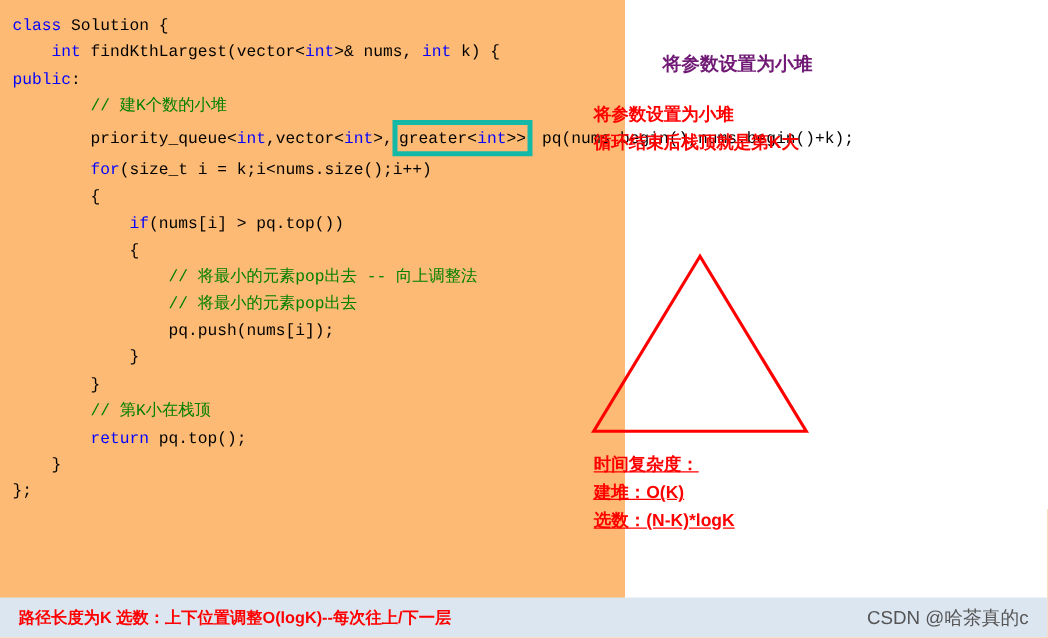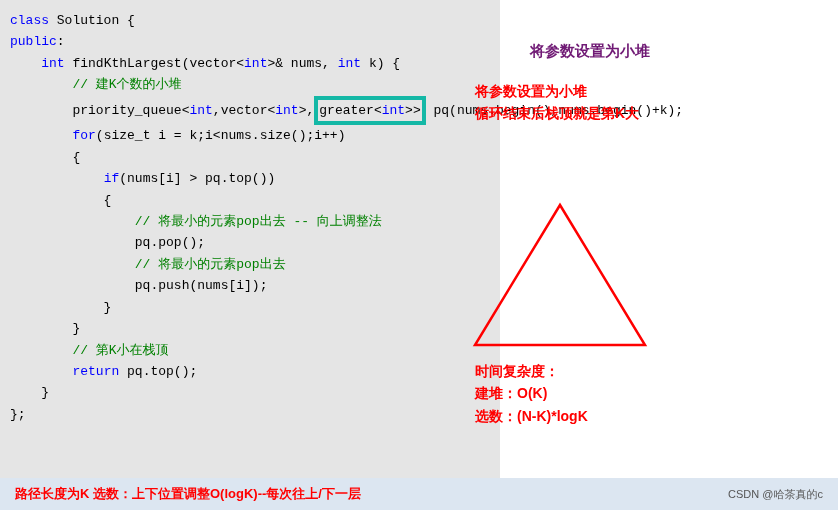--- a/index.html
+++ b/index.html
@@ -10,21 +10,21 @@
       font-family: 'Courier New', Courier, monospace;
       overflow: hidden;
       position: relative;
     }
 
     .code-area {
       position: absolute;
       left: 0; top: 0;
       width: 500px;
       height: 498px;
-      background: #e5e5e5;
+      background: #fdba74;
       padding: 10px 10px 10px 10px;
       font-size: 13px;
       line-height: 1.6;
     }
 
     
     .kw { color: #0000ff; font-weight: normal; }
     .cm { color: #008000; }
     .plain { color: #000000; }
     .highlight-box {
@@ -82,50 +82,49 @@
     .bottom-text {
       color: #ff0000;
       font-family: Arial, sans-serif;
       font-size: 13px;
       font-weight: bold;
     }
 
     .bottom-credit {
       color: #555555;
       font-family: Arial, sans-serif;
-      font-size: 11px;
+      font-size: 15px;
     }
   </style>
 </head>
 <body>
 
 <div class="code-area">
 
   <div class="code-line"><span class="kw">class</span><span class="plain"> Solution {</span></div>
 
+  <div class="code-line"><span class="plain">    </span><span class="kw">int</span><span class="plain"> findKthLargest(vector&lt;</span><span class="kw">int</span><span class="plain">&gt;&amp; nums, </span><span class="kw">int</span><span class="plain"> k) {</span></div>
+
   <div class="code-line"><span class="kw">public</span><span class="plain">:</span></div>
-
-  <div class="code-line"><span class="plain">    </span><span class="kw">int</span><span class="plain"> findKthLargest(vector&lt;</span><span class="kw">int</span><span class="plain">&gt;&amp; nums, </span><span class="kw">int</span><span class="plain"> k) {</span></div>
 
   <div class="code-line"><span class="cm">        // 建K个数的小堆</span></div>
 
   <div class="code-line"><span class="plain">        priority_queue&lt;</span><span class="kw">int</span><span class="plain">,vector&lt;</span><span class="kw">int</span><span class="plain">&gt;,</span><span class="highlight-box">greater&lt;<span class="kw">int</span>&gt;&gt;</span><span class="plain"> pq(nums.begin(),nums.begin()+k);</span></div>
 
 
   <div class="code-line"><span class="plain">        </span><span class="kw">for</span><span class="plain">(size_t i = k;i&lt;nums.size();i++)</span></div>
 
   <div class="code-line"><span class="plain">        {</span></div>
 
   <div class="code-line"><span class="plain">            </span><span class="kw">if</span><span class="plain">(nums[i] &gt; pq.top())</span></div>
 
   <div class="code-line"><span class="plain">            {</span></div>
 
   <div class="code-line"><span class="cm">                // 将最小的元素pop出去 -- 向上调整法</span></div>
 
-  <div class="code-line"><span class="plain">                pq.pop();</span></div>
 
   <div class="code-line"><span class="cm">                // 将最小的元素pop出去</span></div>
 
   <div class="code-line"><span class="plain">                pq.push(nums[i]);</span></div>
 
   <div class="code-line"><span class="plain">            }</span></div>
 
   <div class="code-line"><span class="plain">        }</span></div>
 
   <div class="code-line"><span class="cm">        // 第K小在栈顶</span></div>
@@ -141,21 +140,21 @@
 
 <div class="ann-text" style="left: 475px; top: 80px;">
   <div>将参数设置为小堆</div>
   <div>循环结束后栈顶就是第K大</div>
 </div>
 
 <svg class="triangle-svg" width="200" height="160">
   <polygon points="100,10 15,150 185,150" fill="none" stroke="#ff0000" stroke-width="2.5"></polygon>
 </svg>
 
-<div class="ann-text" style="left: 475px; top: 360px;">
+<div class="ann-text" style="left: 475px; top: 360px; text-decoration: underline;">
   <div>时间复杂度：</div>
   <div>建堆：O(K)</div>
   <div>选数：(N-K)*logK</div>
 </div>
 
 <div class="bottom-bar">
   <span class="bottom-text">路径长度为K  选数：上下位置调整O(logK)--每次往上/下一层</span>
   <span class="bottom-credit">CSDN @哈茶真的c</span>
 </div>
 

